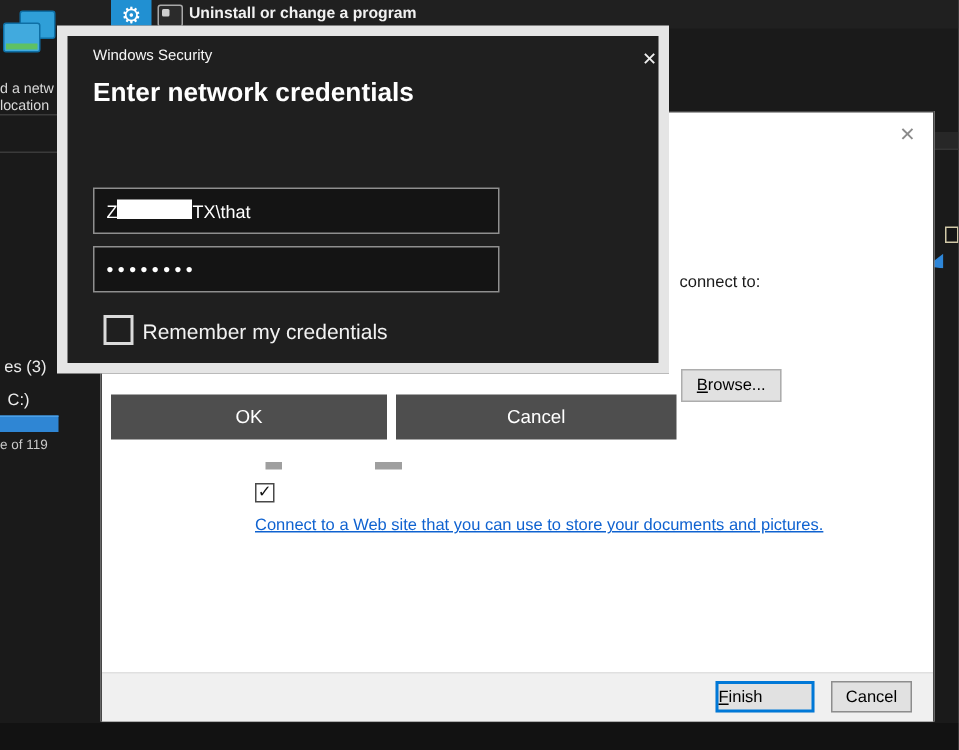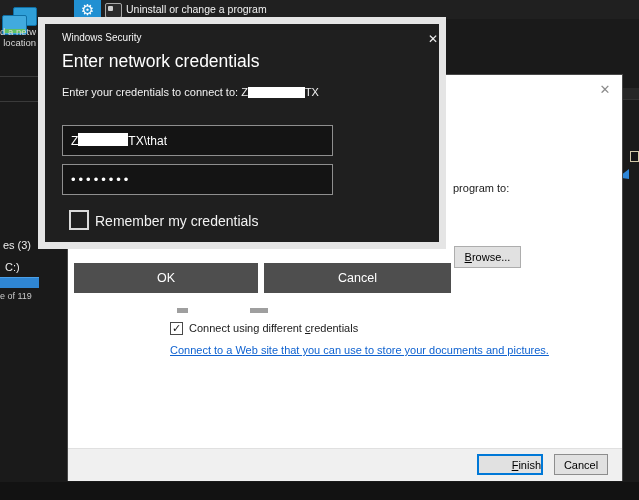--- a/index.html
+++ b/index.html
@@ -6,28 +6,28 @@
   #canvas{position:relative;width:639px;height:500px;background:#1a1a1a;overflow:hidden;
           font-family:"Liberation Sans",sans-serif;-webkit-font-smoothing:antialiased;}
   .abs{position:absolute;}
 
   
   .topbar{left:0;top:0;width:639px;height:19px;background:#202020;}
   .gear-tile{left:74px;top:0;width:27px;height:19px;background:#2190d2;color:#fff;
              display:flex;align-items:center;justify-content:center;font-size:15px;overflow:hidden;}
   .uninst-icon{left:105px;top:3px;width:15px;height:13px;background:#2b2b2b;border:1px solid #a8a8a8;border-radius:2px;}
   .uninst-icon::after{content:"";position:absolute;left:2px;top:2px;width:5px;height:5px;background:#cfcfcf;border-radius:1px;}
-  .uninst-label{left:126px;top:3px;color:#f1f1f1;font-size:10.5px;font-weight:normal;white-space:nowrap;}
+  .uninst-label{left:126px;top:3px;color:#f1f1f1;font-size:10.5px;font-weight:bold;white-space:nowrap;}
 
   
   .netloc-icon{left:2px;top:7px;width:34px;height:32px;}
   .mon-back{position:absolute;left:11px;top:0;width:22px;height:17px;background:#2f9fd8;border:1px solid #0e6fa5;border-radius:2px;}
   .mon-front{position:absolute;left:0;top:8px;width:23px;height:18px;background:#41aade;border:1px solid #0e6fa5;border-radius:2px;}
   .mon-strip{position:absolute;left:1px;bottom:1px;width:21px;height:4px;background:#5fc163;}
-  .netloc-caption{left:0;top:27px;width:36px;color:#d9d9d9;font-size:9.5px;line-height:10.5px;text-align:right;white-space:nowrap;overflow:hidden;}
+  .netloc-caption{left:0;top:55px;width:36px;color:#d9d9d9;font-size:9.5px;line-height:10.5px;text-align:left;white-space:nowrap;overflow:hidden;}
   .divider{left:0;width:39px;height:1px;background:#3a3a3a;}
   .frag-devices{left:0;top:239px;width:31px;color:#ececec;font-size:11px;text-align:right;white-space:nowrap;overflow:hidden;}
   .frag-drive{left:5px;top:261px;color:#ececec;font-size:11px;white-space:nowrap;}
   .disk-bar{left:0;top:277px;width:39px;height:10px;background:#2f86d4;border-top:1px solid #4ba0e8;}
   .frag-free{left:0;top:291px;width:54px;color:#c9c9c9;font-size:9px;white-space:nowrap;overflow:hidden;}
 
   
   .right-band{left:623px;top:88px;width:16px;height:11px;background:#272727;border-bottom:1px solid #343434;}
   .frag-d-box{left:630px;top:151px;width:7px;height:9px;border:1px solid #d2c9a8;background:#151515;}
   .blue-wedge{left:618px;top:169px;width:11px;height:10px;background:#2e86d8;
@@ -40,32 +40,32 @@
              display:flex;align-items:center;justify-content:center;}
   .map-connectto{position:absolute;left:385px;top:107px;font-size:11px;color:#1a1a1a;}
   .btn-browse{position:absolute;left:386px;top:171px;width:67px;height:22px;background:#e1e1e1;border:1px solid #adadad;
               font-size:11px;color:#000;display:flex;align-items:center;justify-content:center;box-sizing:border-box;}
   .cb-cred{position:absolute;left:102px;top:247px;width:13px;height:13px;background:#fff;border:1px solid #494949;
            box-sizing:border-box;font-size:11px;line-height:11px;text-align:center;color:#111;}
   .cb-cred-label{position:absolute;left:121px;top:247px;font-size:11px;color:#1a1a1a;white-space:nowrap;}
   .web-link{position:absolute;left:102px;top:269px;font-size:11px;color:#0f62d0;text-decoration:underline;white-space:nowrap;text-align:right;}
   .map-footer{position:absolute;left:0;top:373px;width:554px;height:32px;background:#f0f0f0;border-top:1px solid #e0e0e0;}
   .btn-finish{position:absolute;left:409px;top:379px;width:66px;height:21px;background:#e1e1e1;border:2px solid #0078d7;
-              font-size:11px;color:#000;display:flex;align-items:center;justify-content:flex-end;box-sizing:border-box;}
+              font-size:11px;color:#000;display:flex;align-items:center;justify-content:flex-start;box-sizing:border-box;}
   .btn-mapcancel{position:absolute;left:486px;top:379px;width:54px;height:21px;background:#e1e1e1;border:1px solid #8d8d8d;
               font-size:11px;color:#000;display:flex;align-items:center;justify-content:center;box-sizing:border-box;}
   .accel{text-decoration:underline;}
 
   
   .sec-dialog{left:38px;top:17px;width:408px;height:232px;background:#1f1f1f;border:7px solid #e5e5e5;
               box-sizing:border-box;color:#fff;}
   .sec-title{position:absolute;left:17px;top:8px;font-size:10px;color:#f5f5f5;}
   .sec-close{position:absolute;left:376px;top:4px;width:24px;height:22px;color:#f0f0f0;font-size:12px;
              display:flex;align-items:center;justify-content:center;}
-  .sec-heading{position:absolute;left:17px;top:27px;font-size:17.5px;font-weight:normal;color:#ffffff;white-space:nowrap;}
+  .sec-heading{position:absolute;left:17px;top:27px;font-size:17.5px;font-weight:bold;color:#ffffff;white-space:nowrap;}
   .sec-prompt{position:absolute;left:17px;top:62px;font-size:11px;color:#f2f2f2;white-space:nowrap;}
   .redact{display:inline-block;background:#ffffff;vertical-align:middle;}
   .redact-prompt{width:57px;height:11px;margin:0 0 2px 0;}
   .redact-user{width:50px;height:13px;margin:0 0 2px 0;}
   .sec-input{position:absolute;left:17px;width:271px;height:31px;background:#141414;border:1px solid #8f8f8f;
              box-sizing:border-box;display:flex;align-items:center;padding-left:8px;font-size:12px;color:#fff;}
   .input-user{top:101px;}
   .input-pass{top:140px;font-size:13px;letter-spacing:3px;}
   .sec-checkbox{position:absolute;left:24px;top:186px;width:16px;height:16px;border:2px solid #dadada;background:transparent;}
   .sec-cb-label{position:absolute;left:50px;top:189px;font-size:14px;color:#f2f2f2;white-space:nowrap;}
@@ -105,43 +105,37 @@
   <div class="abs frag-drive">C:)</div>
   <div class="abs disk-bar"></div>
   <div class="abs frag-free">e of 119</div>
 
   <div class="abs right-band"></div>
   <div class="abs frag-d-box"></div>
   <div class="abs blue-wedge"></div>
 
   <div class="abs map-dialog">
     <div class="map-close">✕</div>
-    <div class="map-connectto">program to:</div>
+    <div class="map-connectto">connect to:</div>
     <div class="btn-browse">
       <span><span class="accel">B</span><span>rowse...</span></span>
     </div>
     <div class="cb-cred">✓</div>
-    <div class="cb-cred-label">
-      <span>Connect using different </span><span class="accel">c</span><span>redentials</span>
-    </div>
     <div class="web-link">Connect to a Web site that you can use to store your documents and pictures.</div>
     <div class="map-footer"></div>
     <div class="btn-finish">
       <span><span class="accel">F</span><span>inish</span></span>
     </div>
     <div class="btn-mapcancel">Cancel</div>
   </div>
 
   <div class="abs sec-dialog">
     <div class="sec-title">Windows Security</div>
     <div class="sec-close">✕</div>
     <div class="sec-heading">Enter network credentials</div>
-    <div class="sec-prompt">
-      <span>Enter your credentials to connect to: Z</span><span class="redact redact-prompt"></span><span>TX</span>
-    </div>
     <div class="sec-input input-user">
       <span>Z</span>
         <span class="redact redact-user"></span>
         <span>TX\that</span>
     </div>
     <div class="sec-input input-pass">••••••••</div>
     <div class="sec-checkbox"></div>
     <div class="sec-cb-label">Remember my credentials</div>
     <div class="sliver sliver-a"></div>
     <div class="sliver sliver-b"></div>

